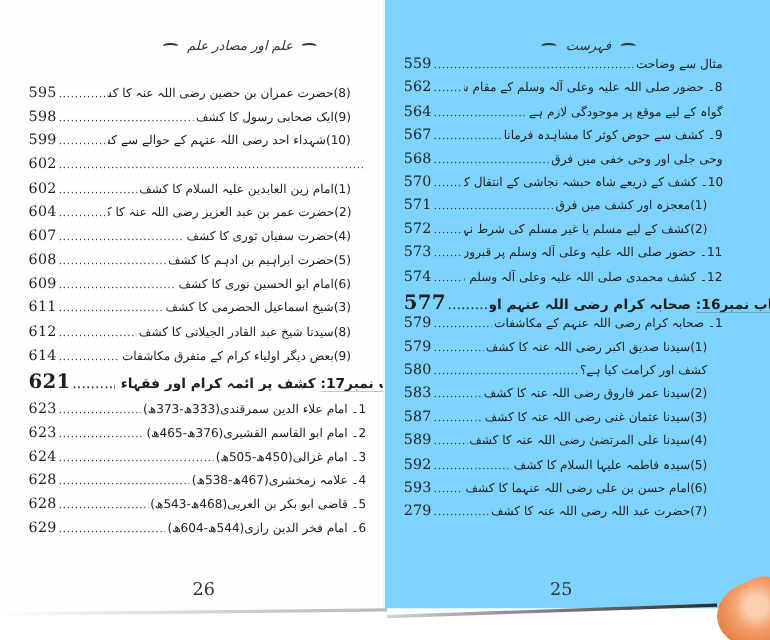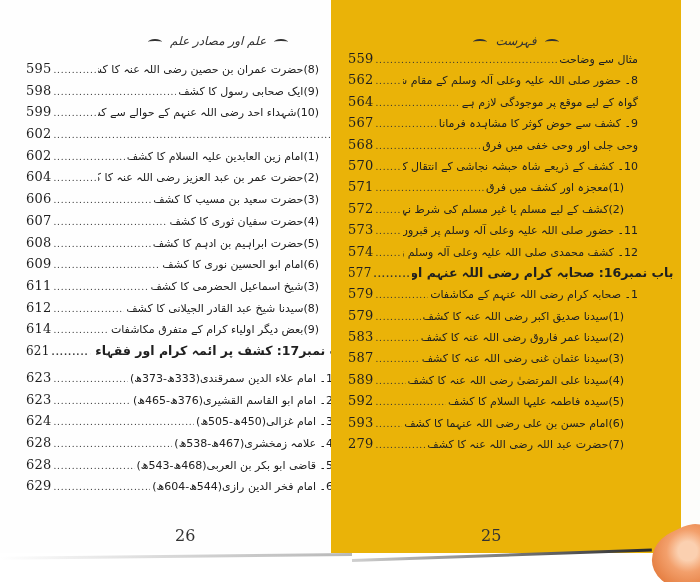--- a/index.html
+++ b/index.html
@@ -2,53 +2,53 @@
 <html><head>
 <meta charset="utf-8">
 <style>
   * { box-sizing: border-box; margin: 0; padding: 0; }
   html, body { width: 700px; height: 582px; overflow: hidden; background: #ffffff; }
   body { position: relative; font-family: "DejaVu Serif", serif; color: #1e1e1e; }
 
   .spread { position: absolute; left: 0; top: 0; width: 700px; height: 582px; background: #fdfdfb; }
   .page { position: absolute; top: 0; height: 560px; background: #fefefe; }
   .page.left { left: 0; width: 350px; }
-  .page.right { left: 331px; width: 350px; background: #eab308; }
+  .page.right { left: 350px; width: 350px; background: #7dd3fc; }
   .gutter { position: absolute; left: 348px; top: 0; width: 6px; height: 560px;
             background: linear-gradient(to right, #f3f3ee, #fbfbf7, #f4f4ef); }
   .bottom-edge { position: absolute; left: 0; top: 553px; width: 700px; height: 29px; background: #ffffff; }
   .bottom-edge .shadow-l { position: absolute; left: 0; top: 0; width: 352px; height: 3px;
             background: linear-gradient(to right, #ffffff, #cfcfcf 60%, #b8b8b8); transform: rotate(-0.6deg); transform-origin: right; }
   .bottom-edge .shadow-r { position: absolute; left: 352px; top: 6px; width: 300px; height: 3px;
             background: linear-gradient(to right, #d0d0d0, #2a2a2a); transform: rotate(-2deg); transform-origin: left; }
   .finger { position: absolute; left: 652px; top: 528px; width: 70px; height: 60px; border-radius: 50% 40% 30% 60%;
             background: radial-gradient(circle at 55% 40%, #fbd0b0 0 18%, #f3a06c 40%, #e57e41 75%); transform: rotate(-25deg); }
 
   .running-head { position: absolute; top: 34px; width: 100%; text-align: center; direction: rtl;
                   font-family: "DejaVu Sans", sans-serif; font-size: 12px; font-style: italic; color: #333; }
   .running-head .orn { display: inline-block; width: 14px; height: 6px; border-top: 2px solid #333;
                        border-radius: 50% 50% 0 0; margin: 0 8px; vertical-align: middle; }
   .page.left .running-head { left: 0; width: 330px; padding-left: 140px; text-align: left; }
   .page.right .running-head { left: 0; width: 330px; text-align: center; padding-left: 40px; }
 
   .toc { position: absolute; list-style: none; }
-  .page.left .toc { left: 26px; top: 61px; width: 307px; }
+  .page.left .toc { left: 26px; top: 77px; width: 307px; }
   .page.right .toc { left: 17px; top: 51px; width: 290px; }
 
   .row { position: relative; display: flex; align-items: baseline; direction: ltr; height: 21.7px; }
   .page.right .row { height: 21.4px; }
   .row .num { font-family: "DejaVu Serif", serif; font-size: 13px; color: #1f1f1f; flex: 0 0 auto; letter-spacing: 0.2px; }
   .row .dots { flex: 1 1 auto; overflow: hidden; white-space: nowrap; font-size: 9px; color: #333; letter-spacing: 0.8px; margin: 0 2px; }
   .row .dots::before { content: "..............................................................................................................................................................................................."; }
   .row .title { flex: 0 0 auto; direction: rtl; unicode-bidi: embed; font-family: "DejaVu Sans", sans-serif;
                 font-size: 11px; color: #202020; white-space: nowrap; max-width: 235px; overflow: hidden; }
   .row.sub .title { padding-right: 14px; }
 
   .row.heading { height: 27px; }
-  .row.heading .num { font-size: 12px; font-weight: normal; }
+  .row.heading .num { font-size: 18px; font-weight: bold; }
   .row.heading .dots { font-weight: bold; letter-spacing: 1px; flex: 0 0 36px; }
   .row.heading .title { font-size: 12.5px; font-weight: bold; max-width: 262px; }
   .row.heading .title .lead { text-decoration: underline; text-underline-offset: 3px; }
 
   .folio { position: absolute; top: 526px; font-family: "DejaVu Serif", serif; font-size: 16px; color: #333; }
   .page.left .folio { left: 175px; }
   .page.right .folio { left: 150px; }
 </style>
 </head>
 <body>
@@ -83,25 +83,20 @@
           <span class="num">602</span>
           <span class="dots"></span>
           <span class="title">(1)امام زین العابدین علیہ السلام کا کشف</span>
         </li>
       <li class="row sub">
           <span class="num">604</span>
           <span class="dots"></span>
           <span class="title">(2)حضرت عمر بن عبد العزیز رضی اللہ عنہ کا کشف</span>
         </li>
       <li class="row sub">
-          <span class="num">606</span>
-          <span class="dots"></span>
-          <span class="title">(3)حضرت سعید بن مسیب کا کشف</span>
-        </li>
-      <li class="row sub">
           <span class="num">607</span>
           <span class="dots"></span>
           <span class="title">(4)حضرت سفیان ثوری کا کشف</span>
         </li>
       <li class="row sub">
           <span class="num">608</span>
           <span class="dots"></span>
           <span class="title">(5)حضرت ابراہیم بن ادہم کا کشف</span>
         </li>
       <li class="row sub">
@@ -227,20 +222,25 @@
         </li>
       <li class="row">
           <span class="num">579</span>
           <span class="dots"></span>
           <span class="title">1۔ صحابہ کرام رضی اللہ عنہم کے مکاشفات</span>
         </li>
       <li class="row sub">
           <span class="num">579</span>
           <span class="dots"></span>
           <span class="title">(1)سیدنا صدیق اکبر رضی اللہ عنہ کا کشف</span>
+        </li>
+      <li class="row sub">
+          <span class="num">580</span>
+          <span class="dots"></span>
+          <span class="title">کشف اور کرامت کیا ہے؟</span>
         </li>
       <li class="row sub">
           <span class="num">583</span>
           <span class="dots"></span>
           <span class="title">(2)سیدنا عمر فاروق رضی اللہ عنہ کا کشف</span>
         </li>
       <li class="row sub">
           <span class="num">587</span>
           <span class="dots"></span>
           <span class="title">(3)سیدنا عثمان غنی رضی اللہ عنہ کا کشف</span>

